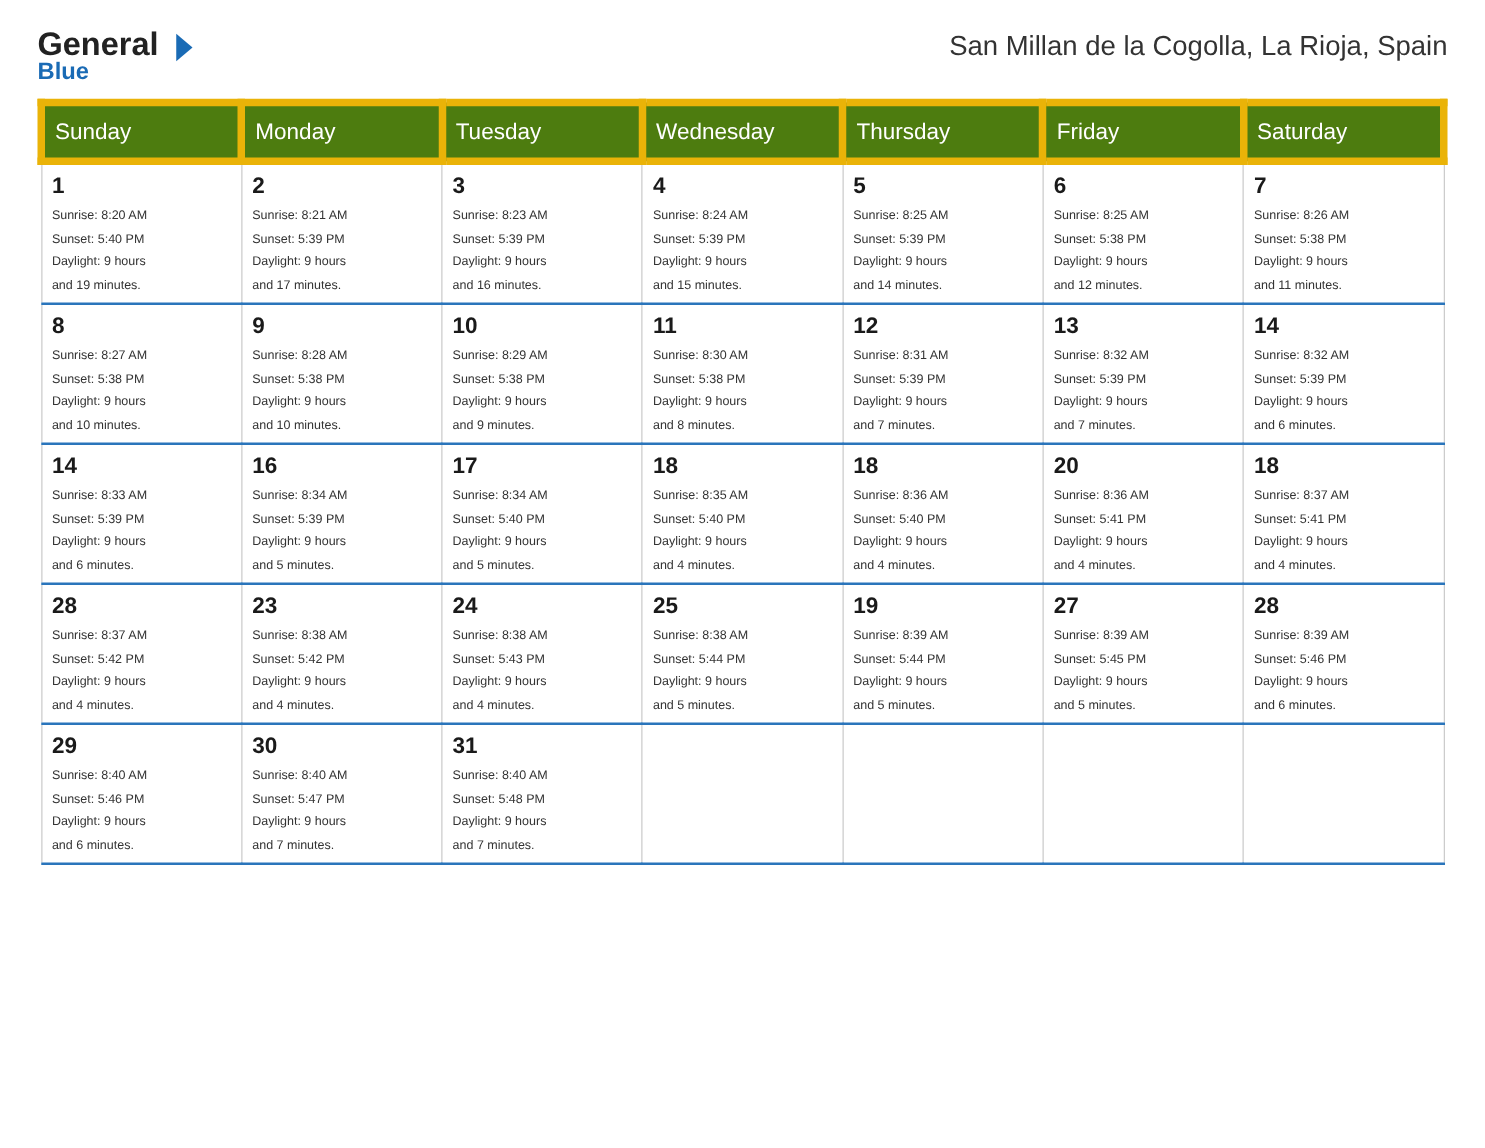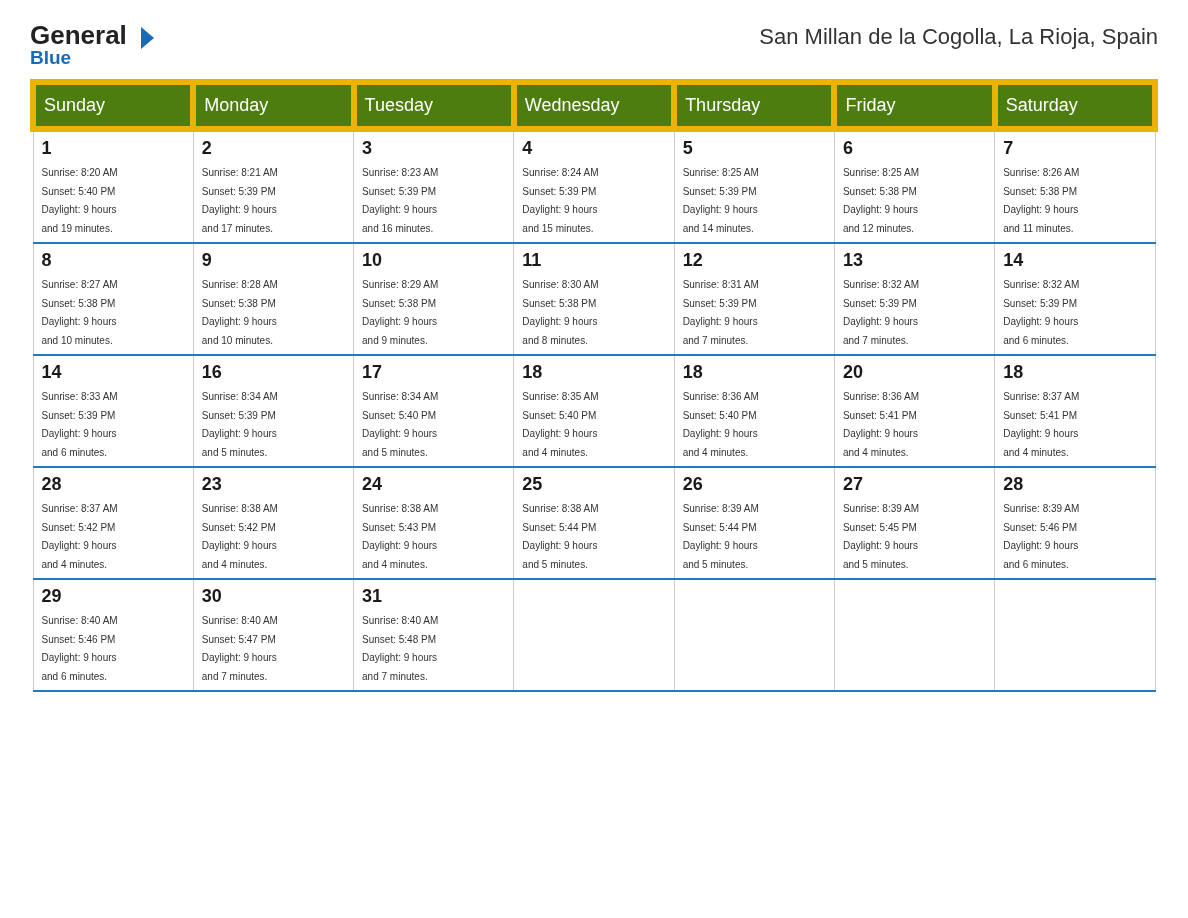--- a/index.html
+++ b/index.html
@@ -233,21 +233,21 @@
       </td>
         <td>
         <span class="day-num">24</span>
         <span class="day-info">Sunrise: 8:38 AM<br>Sunset: 5:43 PM<br>Daylight: 9 hours<br>and 4 minutes.</span>
       </td>
         <td>
         <span class="day-num">25</span>
         <span class="day-info">Sunrise: 8:38 AM<br>Sunset: 5:44 PM<br>Daylight: 9 hours<br>and 5 minutes.</span>
       </td>
         <td>
-        <span class="day-num">26</span>
+        <span class="day-num">19</span>
         <span class="day-info">Sunrise: 8:39 AM<br>Sunset: 5:44 PM<br>Daylight: 9 hours<br>and 5 minutes.</span>
       </td>
         <td>
         <span class="day-num">27</span>
         <span class="day-info">Sunrise: 8:39 AM<br>Sunset: 5:45 PM<br>Daylight: 9 hours<br>and 5 minutes.</span>
       </td>
         <td>
         <span class="day-num">28</span>
         <span class="day-info">Sunrise: 8:39 AM<br>Sunset: 5:46 PM<br>Daylight: 9 hours<br>and 6 minutes.</span>
       </td>

